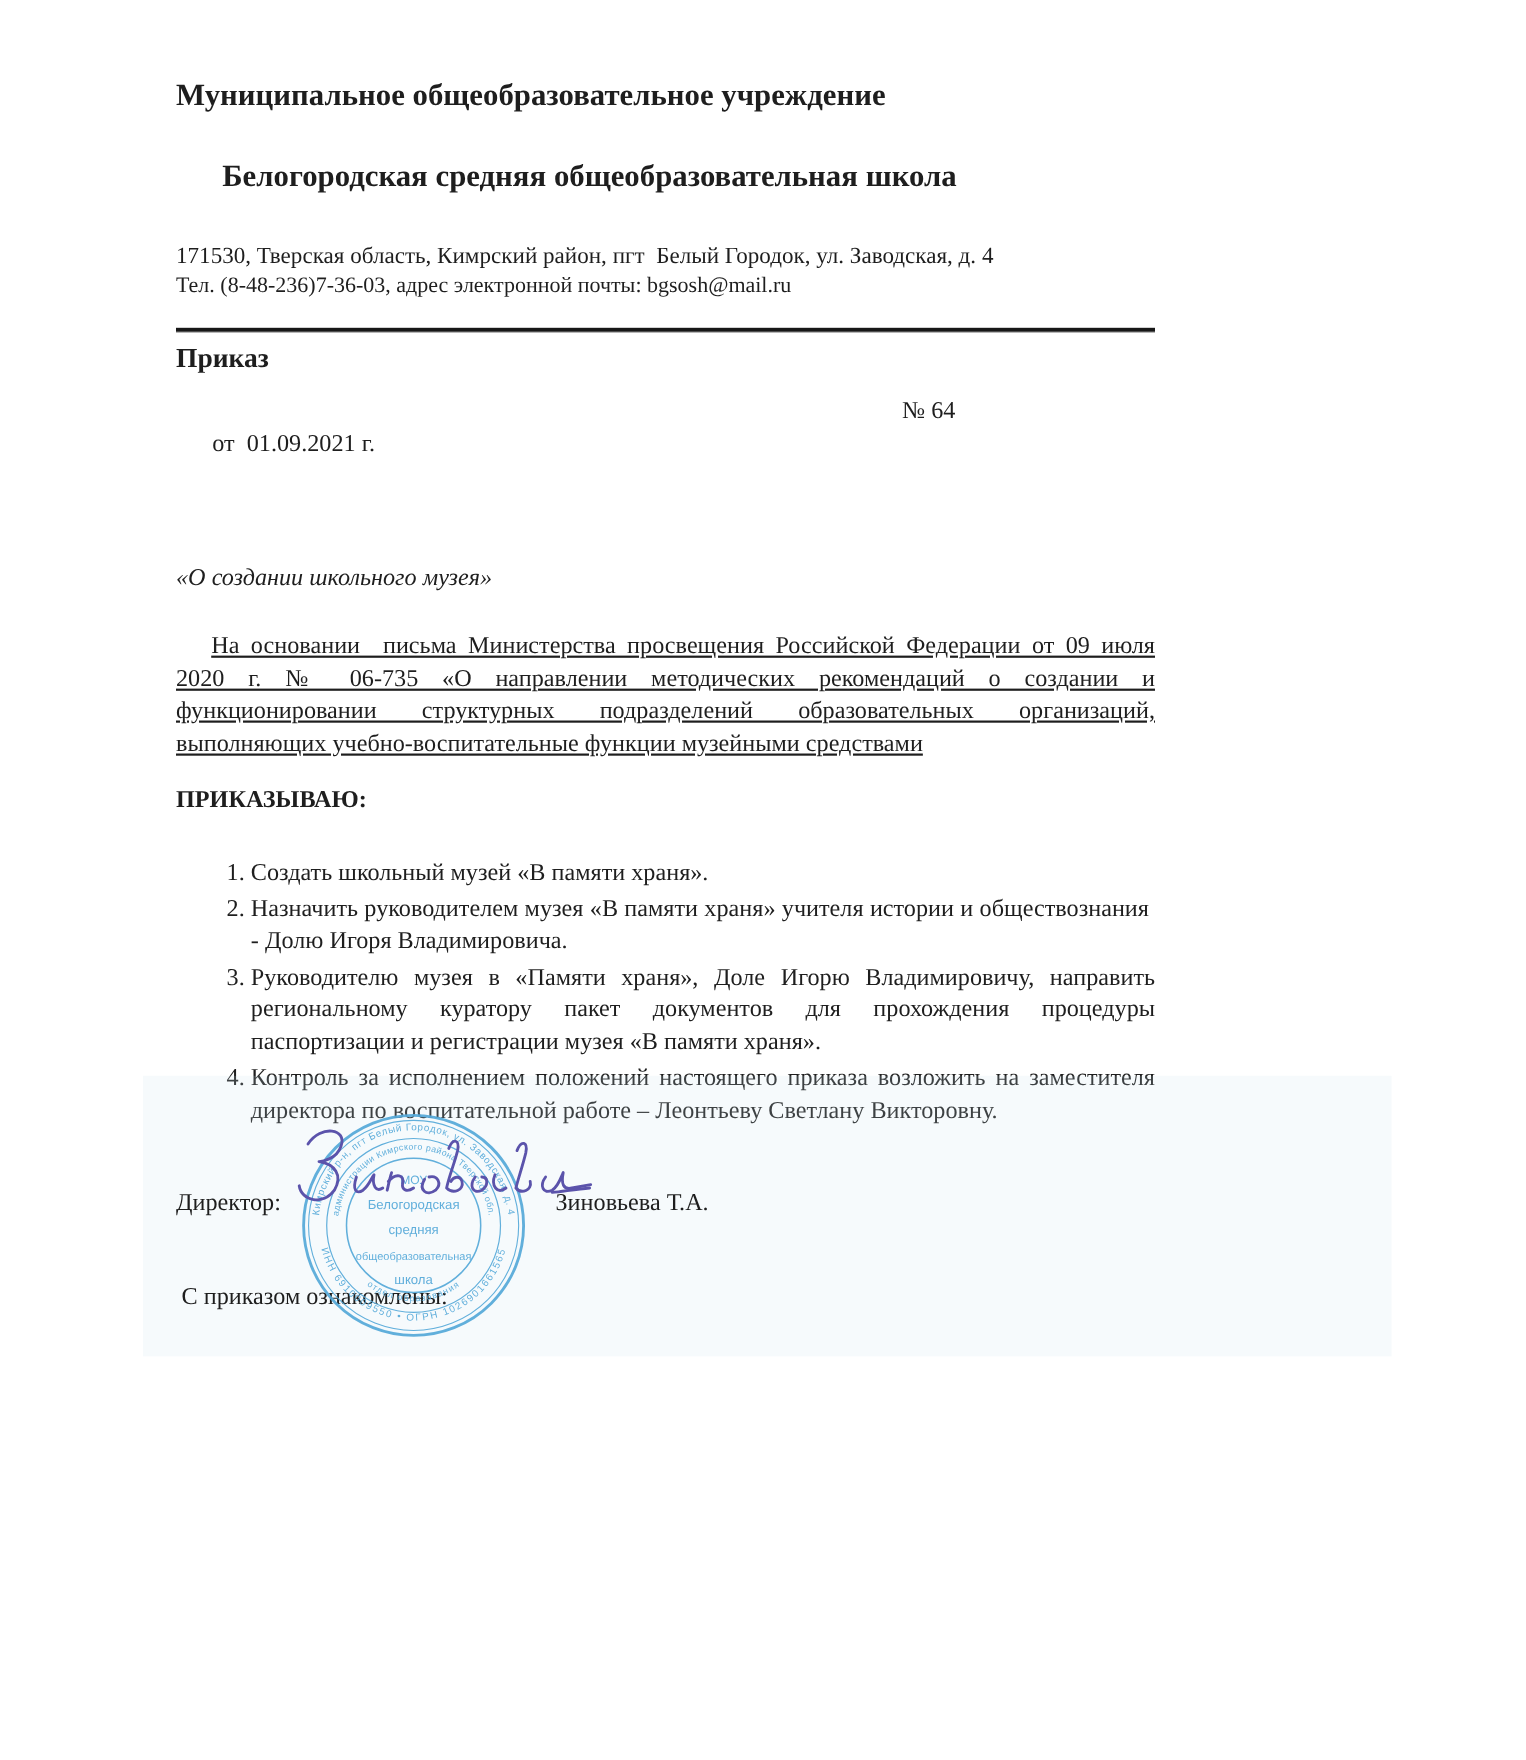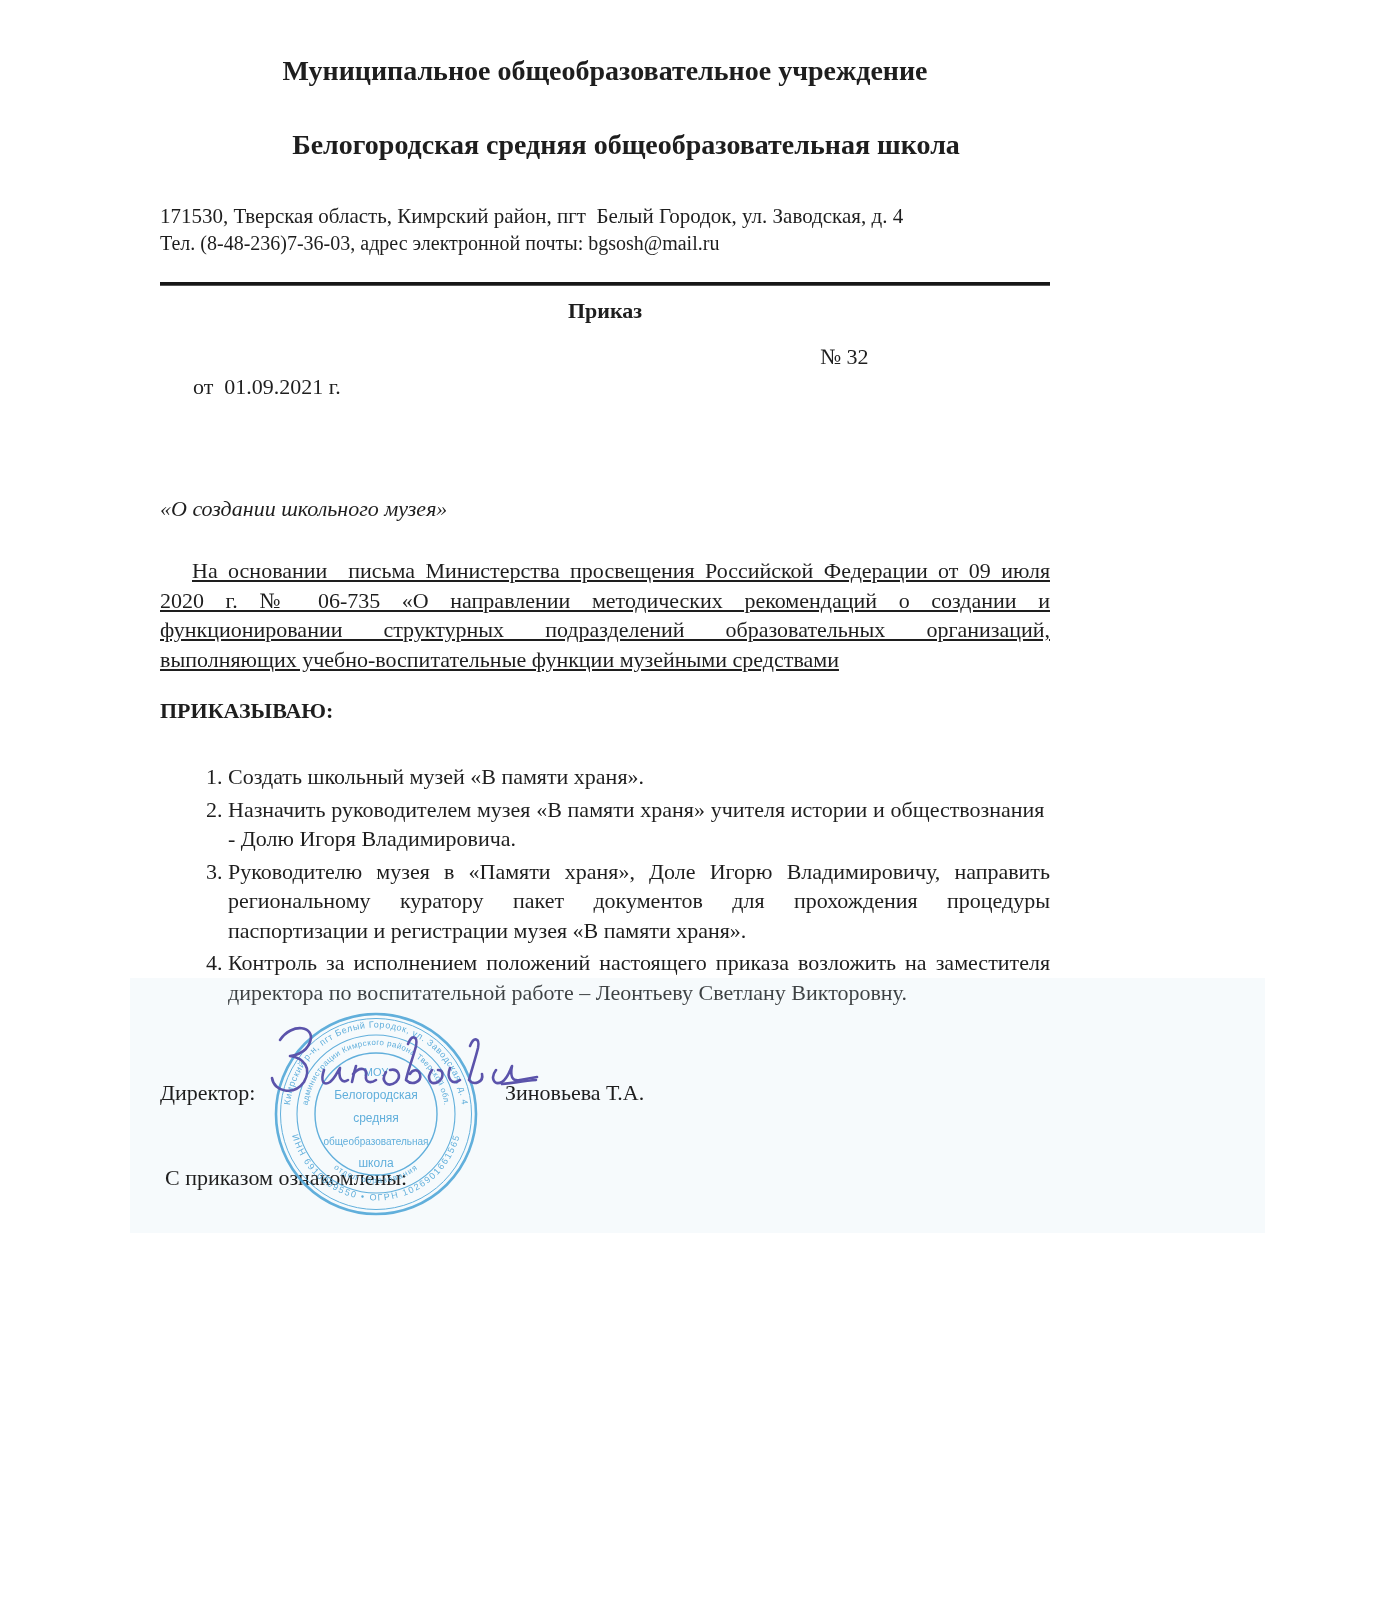--- a/index.html
+++ b/index.html
@@ -8,22 +8,22 @@
     width:1387px;height:1600px;
     background:#ffffff;
     font-family:"Liberation Serif","DejaVu Serif",serif;
     color:#1e1e1e;
     overflow:hidden;
   }
   .content{
     position:absolute;left:160px;top:0;width:890px;
   }
   .org-title{
-    margin-top:52px;
-    text-align:center;
+    margin-top:68px;
+    text-align:left;
     font-weight:bold;
     font-size:28px;
     line-height:37px;
     white-space:pre-wrap;
   }
   .org-address{
     text-align:left;
     font-size:21px;
     line-height:28px;
     margin-top:2px;
@@ -34,23 +34,22 @@
     line-height:26px;
   }
   .divider{
     margin-top:26px;
     height:3px;
     background:#171717;
     border-bottom:1px solid #555;
   }
   .order-title{
     margin-top:10px;
-    text-align:center;
     font-weight:bold;
-    font-size:22px;
+    font-size:25px;
     line-height:30px;
   }
   .date-row{
     position:relative;
     margin-top:16px;
     font-size:22px;
     line-height:30px;
     white-space:pre-wrap;
   }
   .order-number{
@@ -131,21 +130,21 @@
 
     <div class="org-address">171530, Тверская область, Кимрский район, пгт&nbsp; Белый Городок, ул. Заводская, д. 4</div>
     <div class="org-contact">Тел. (8-48-236)7-36-03, адрес электронной почты: bgsosh@mail.ru</div>
 
     <div class="divider"></div>
 
     <div class="order-title">Приказ</div>
 
     <div class="date-row">
       <span>от&nbsp; 01.09.2021 г.</span>
-      <span class="order-number">№ 32</span>
+      <span class="order-number">№ 64</span>
     </div>
 
     <div class="subject">«О создании школьного музея»</div>
 
     <div class="preamble">На основании&nbsp; письма Министерства просвещения Российской Федерации от 09 июля 2020 г. № 06-735 «О направлении методических рекомендаций о создании и функционировании структурных подразделений образовательных организаций, выполняющих учебно-воспитательные функции музейными средствами</div>
 
     <div class="decree">ПРИКАЗЫВАЮ:</div>
 
     <ol class="order-list">
       <li>Создать школьный музей «В памяти храня».</li>

